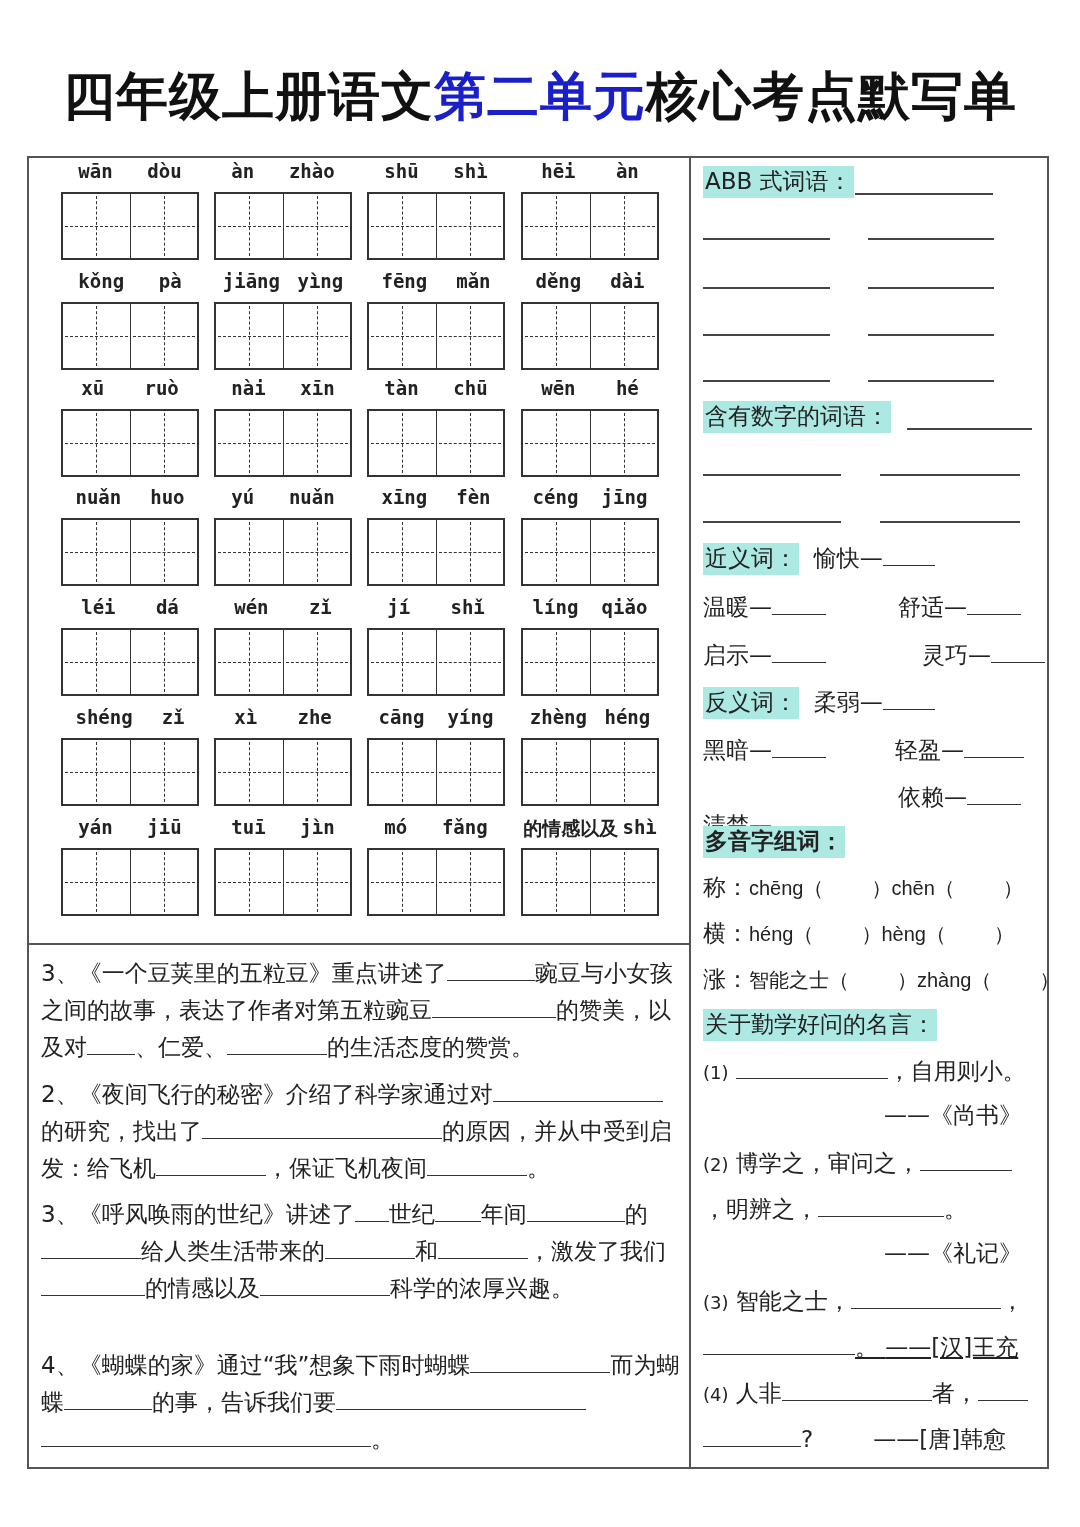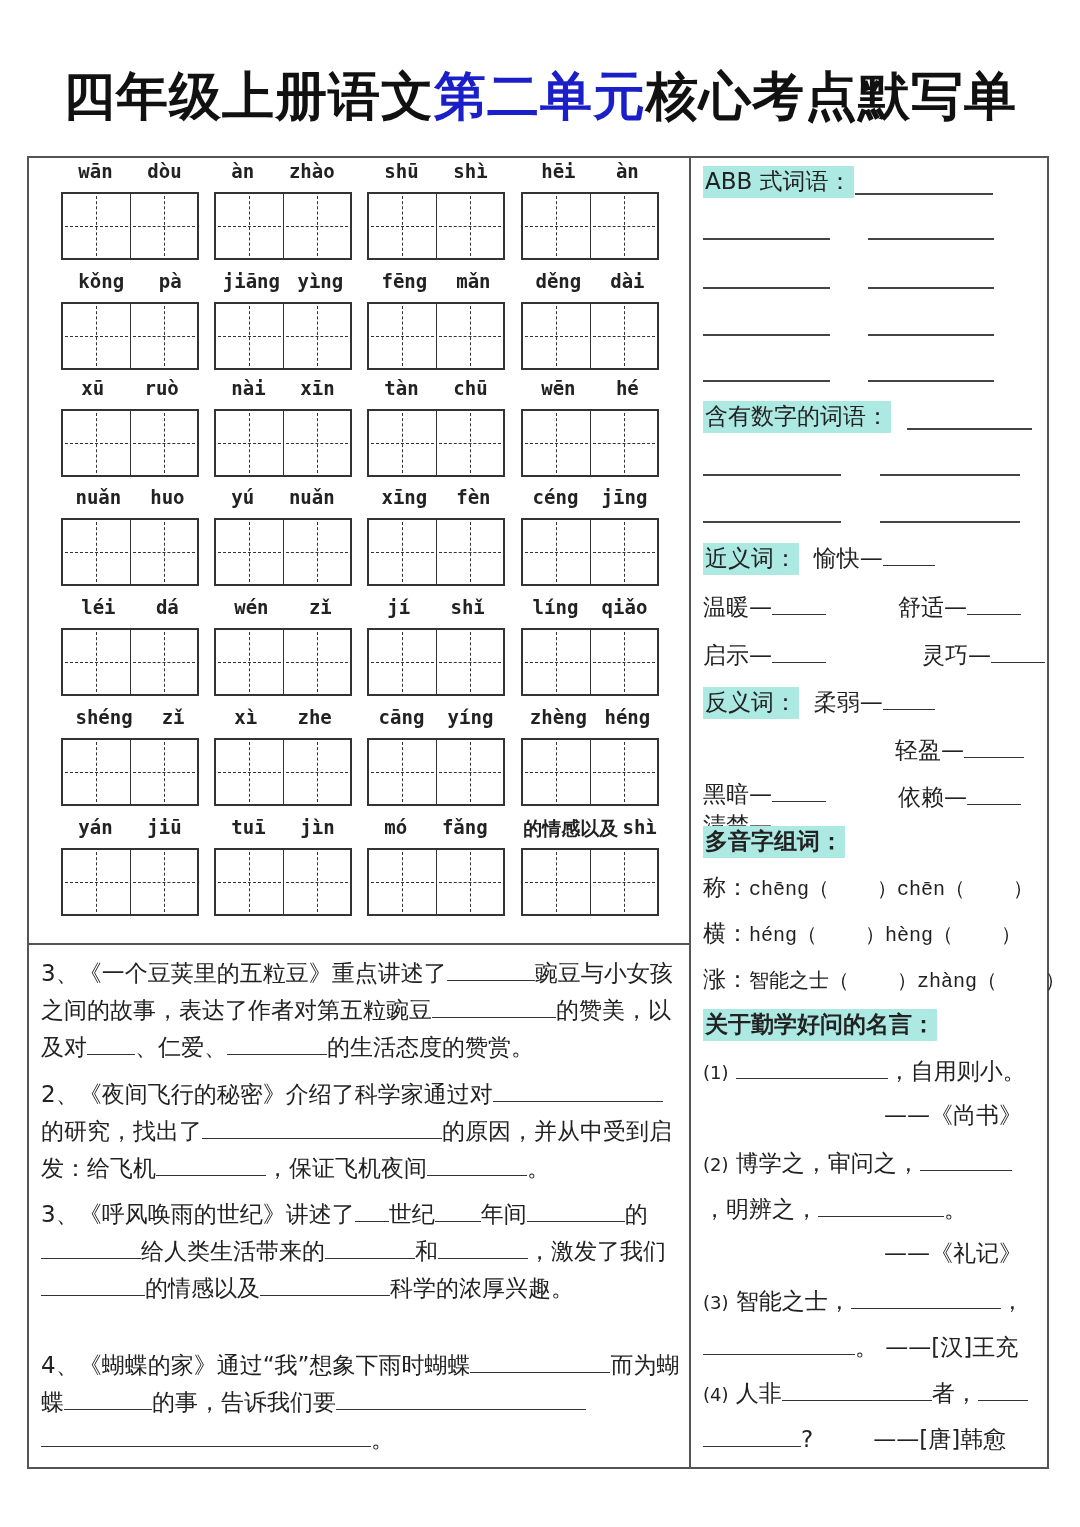--- a/index.html
+++ b/index.html
@@ -25,21 +25,21 @@
   .box::after { content:""; position:absolute; top:50%; left:2px; right:2px; border-top:1.5px dashed #333; }
 
   
   .q { position:absolute; left:41px; width:640px; font-size:23px; line-height:37px; color:#222; }
   .blank { display:inline-block; border-bottom:1.5px solid #333; height:24px; vertical-align:baseline; }
 
   
   .r { position:absolute; font-size:23px; color:#222; white-space:nowrap; }
   .tag { background:#ade9e3; padding:2px 2px 4px 2px; }
   .line { position:absolute; height:0; border-top:2px solid #444; }
-  .py2 { font-family:Liberation Mono, monospace; font-size:20px; }
+  .py2 { font-family:Liberation Sans, sans-serif; font-size:20px; }
   .small { font-size:18px; }
 </style>
 </head>
 <body>
 
 <div class="title"><span>四年级上册语文</span><span class="hl">第二单元</span><span>核心考点默写单</span></div>
 
 <div class="frame"></div>
 <div class="vdiv"></div>
 <div class="hdiv"></div>
@@ -358,32 +358,32 @@
 <div class="line" style="left:703px; top:521px; width:138px;"></div>
 <div class="line" style="left:880px; top:521px; width:140px;"></div>
 
 <div class="r" style="left:703px; top:541px;"><span class="tag">近义词：</span>&nbsp;&nbsp;<span>愉快—</span><span class="blank" style="width:52px"></span></div>
 <div class="r" style="left:703px; top:590px;"><span>温暖—</span><span class="blank" style="width:54px"></span></div>
 <div class="r" style="left:898px; top:590px;"><span>舒适—</span><span class="blank" style="width:54px"></span></div>
 <div class="r" style="left:703px; top:638px;"><span>启示—</span><span class="blank" style="width:54px"></span></div>
 <div class="r" style="left:898px; top:638px;margin-left:24px;"><span>灵巧—</span><span class="blank" style="width:54px"></span></div>
 
 <div class="r" style="left:703px; top:685px;"><span class="tag">反义词：</span>&nbsp;&nbsp;<span>柔弱—</span><span class="blank" style="width:52px"></span></div>
-<div class="r" style="left:703px; top:733px;margin-top:44px;"><span>黑暗—</span><span class="blank" style="width:54px"></span></div>
+<div class="r" style="left:703px; top:733px;"><span>黑暗—</span><span class="blank" style="width:54px"></span></div>
 <div class="r" style="left:895px; top:733px;"><span>轻盈—</span><span class="blank" style="width:60px"></span></div>
 <div class="r" style="left:703px; top:808px;"><span>清楚—</span><span class="blank" style="width:66px"></span></div>
 <div class="r" style="left:898px; top:780px;"><span>依赖—</span><span class="blank" style="width:54px"></span></div>
 
 <div class="r" style="left:703px; top:826px;font-weight:bold;"><span class="tag">多音字组词：</span></div>
 <div class="r py2" style="left:703px; top:872px;"><span style="font-size:23px">称：</span><span>chēng（</span><span style="display:inline-block;width:48px"></span><span>）chēn（</span><span style="display:inline-block;width:48px"></span><span>）</span></div>
 <div class="r py2" style="left:703px; top:918px;"><span style="font-size:23px">横：</span><span>héng（</span><span style="display:inline-block;width:48px"></span><span>）hèng（</span><span style="display:inline-block;width:48px"></span><span>）</span></div>
 <div class="r py2" style="left:703px; top:964px;"><span style="font-size:23px">涨：</span><span>智能之士（</span><span style="display:inline-block;width:48px"></span><span>）zhàng（</span><span style="display:inline-block;width:48px"></span><span>）</span></div>
 
-<div class="r" style="left:703px; top:1009px;font-weight:bold;"><span class="tag">关于勤学好问的名言：</span></div>
+<div class="r" style="left:703px; top:1009px;"><span class="tag">关于勤学好问的名言：</span></div>
 <div class="r" style="left:703px; top:1054px;"><span class="small">(1)</span>&nbsp;<span class="blank" style="width:152px"></span><span>，自用则小。</span></div>
 <div class="r" style="left:884px; top:1100px;"><span>——《尚书》</span></div>
 <div class="r" style="left:703px; top:1146px;"><span class="small">(2)</span>&nbsp;<span>博学之，审问之，</span><span class="blank" style="width:92px"></span></div>
 <div class="r" style="left:703px; top:1192px;"><span>，明辨之，</span><span class="blank" style="width:126px"></span><span>。</span></div>
 <div class="r" style="left:884px; top:1238px;"><span>——《礼记》</span></div>
 <div class="r" style="left:703px; top:1284px;"><span class="small">(3)</span>&nbsp;<span>智能之士，</span><span class="blank" style="width:150px"></span><span>，</span></div>
-<div class="r" style="left:703px; top:1330px;"><span class="blank" style="width:152px"></span><span>。</span>&nbsp;<span>——[汉]王充</span></div>
+<div class="r" style="left:703px; top:1330px;text-decoration:underline;"><span class="blank" style="width:152px"></span><span>。</span>&nbsp;<span>——[汉]王充</span></div>
 <div class="r" style="left:703px; top:1376px;"><span class="small">(4)</span>&nbsp;<span>人非</span><span class="blank" style="width:150px"></span><span>者，</span><span class="blank" style="width:50px"></span></div>
 <div class="r" style="left:703px; top:1422px;"><span class="blank" style="width:98px"></span><span>?</span><span style="display:inline-block;width:60px"></span><span>——[唐]韩愈</span></div>
 
 </body></html>

